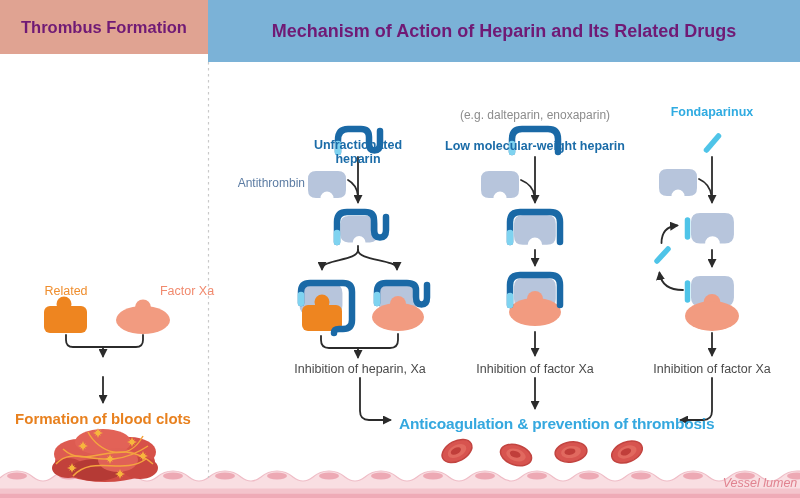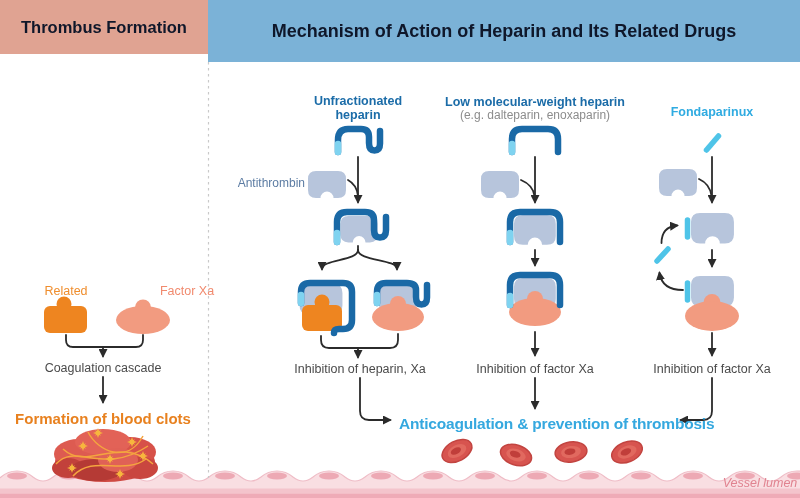--- a/index.html
+++ b/index.html
@@ -1,27 +1,27 @@
 <!DOCTYPE html>
 <html style="--header_salmon: #e0a392; --header_blue: #7bb2d7; --dark_blue: #1b6ca8; --light_blue: #2fabe1; --heparin_blue: #1a69a6; --heparin_tip: #7fd3f0; --fonda_blue: #4fc4e8; --antithrombin_fill: #b7c5dc; --thrombin_orange: #ee8520; --xa_salmon: #f29b80; --outcome_blue: #35a8df; --text_gray: #4a4a4a; --at_label_blue: #5c7ca3; --thrombin_text: #ef8d2d; --xa_text: #f18a6e; --formation_orange: #e8811f; --lumen_rose: #e08390; --arrow_dark: #2b2b2b; --divider_gray: #c9c9c9; --wall_light: #f9dee2; --wall_mid: #f4c4cc; --wall_dark: #efabb7; --wall_line: #efbcc6; --nucleus_pink: #eda9b4; --rbc_red: #d7544f; --rbc_edge: #c24440; --rbc_dark: #c03e3a; --fibrin_yellow: #f4a53f; --clot_red: #cf4a43;"><head>
 <meta charset="utf-8">
 <style>
   html,body{margin:0;padding:0;background:#fff;}
   #stage{position:relative;width:800px;height:498px;overflow:hidden;background:#fff;
          font-family:"Liberation Sans",sans-serif;}
   
   .hdr{position:absolute;top:0;display:flex;align-items:center;justify-content:center;
-       color:#0f172a;font-weight:bold;text-align:left;}
+       color:#701a75;font-weight:bold;text-align:left;}
   #hdr-left{left:0;width:208px;height:54px;background:var(--header_salmon);font-size:16.5px;}
   #hdr-right{left:208px;width:592px;height:62px;background:var(--header_blue);font-size:18px;}
   
   .t{position:absolute;font-size:12.5px;line-height:1.15;color:var(--text_gray);white-space:nowrap;}
   .ctr{transform:translateX(-50%);text-align:center;}
   .b{font-weight:bold;}
-  .dkblue{color:var(--dark_blue);}
+  .dkblue{color:var(--dark_blue);margin-top:44px;}
   .ltblue{color:var(--light_blue);}
   #ufh-title{white-space:normal;width:120px;}
   #lmwh-sub{color:#8c8c8c;font-size:12px;}
   #at-label{color:var(--at_label_blue);font-size:12px;text-align:right;width:80px;}
   #thrombin-label{color:var(--thrombin_text);}
   #xa-label{color:var(--xa_text);margin-left:44px;}
   #formation-label{color:var(--formation_orange);font-size:15px;}
   #outcome-label{color:var(--outcome_blue);font-size:15.5px;letter-spacing:-0.2px;}
   #lumen-label{color:var(--lumen_rose);font-style:italic;}
   
@@ -255,21 +255,20 @@
 
   <div id="ufh-title" class="t ctr b dkblue" style="left:358px;top:94px;">Unfractionated heparin</div>
   <div class="t ctr b dkblue" style="left:535px;top:95px;">Low molecular-weight heparin</div>
   <div id="lmwh-sub" class="t ctr" style="left:535px;top:109px;">(e.g. dalteparin, enoxaparin)</div>
   <div class="t ctr b ltblue" style="left:712px;top:105px;">Fondaparinux</div>
 
   <div id="at-label" class="t" style="left:225px;top:177px;">Antithrombin</div>
 
   <div id="thrombin-label" class="t ctr" style="left:66px;top:284px;">Related</div>
   <div id="xa-label" class="t ctr" style="left:143px;top:284px;">Factor Xa</div>
-  <div class="t ctr" style="left:103px;top:361px;">Coagulation cascade</div>
   <div id="formation-label" class="t ctr b" style="left:103px;top:410px;">Formation of blood clots</div>
 
   <div class="t ctr" style="left:360px;top:362px;">Inhibition of heparin, Xa</div>
   <div class="t ctr" style="left:535px;top:362px;">Inhibition of factor Xa</div>
   <div class="t ctr" style="left:712px;top:362px;">Inhibition of factor Xa</div>
 
   <div id="outcome-label" class="t b" style="left:399px;top:415px;">Anticoagulation &amp; prevention of thrombosis</div>
   <div id="lumen-label" class="t ctr" style="left:760px;top:452px;margin-top:24px;">Vessel lumen</div>
 
 </div>

